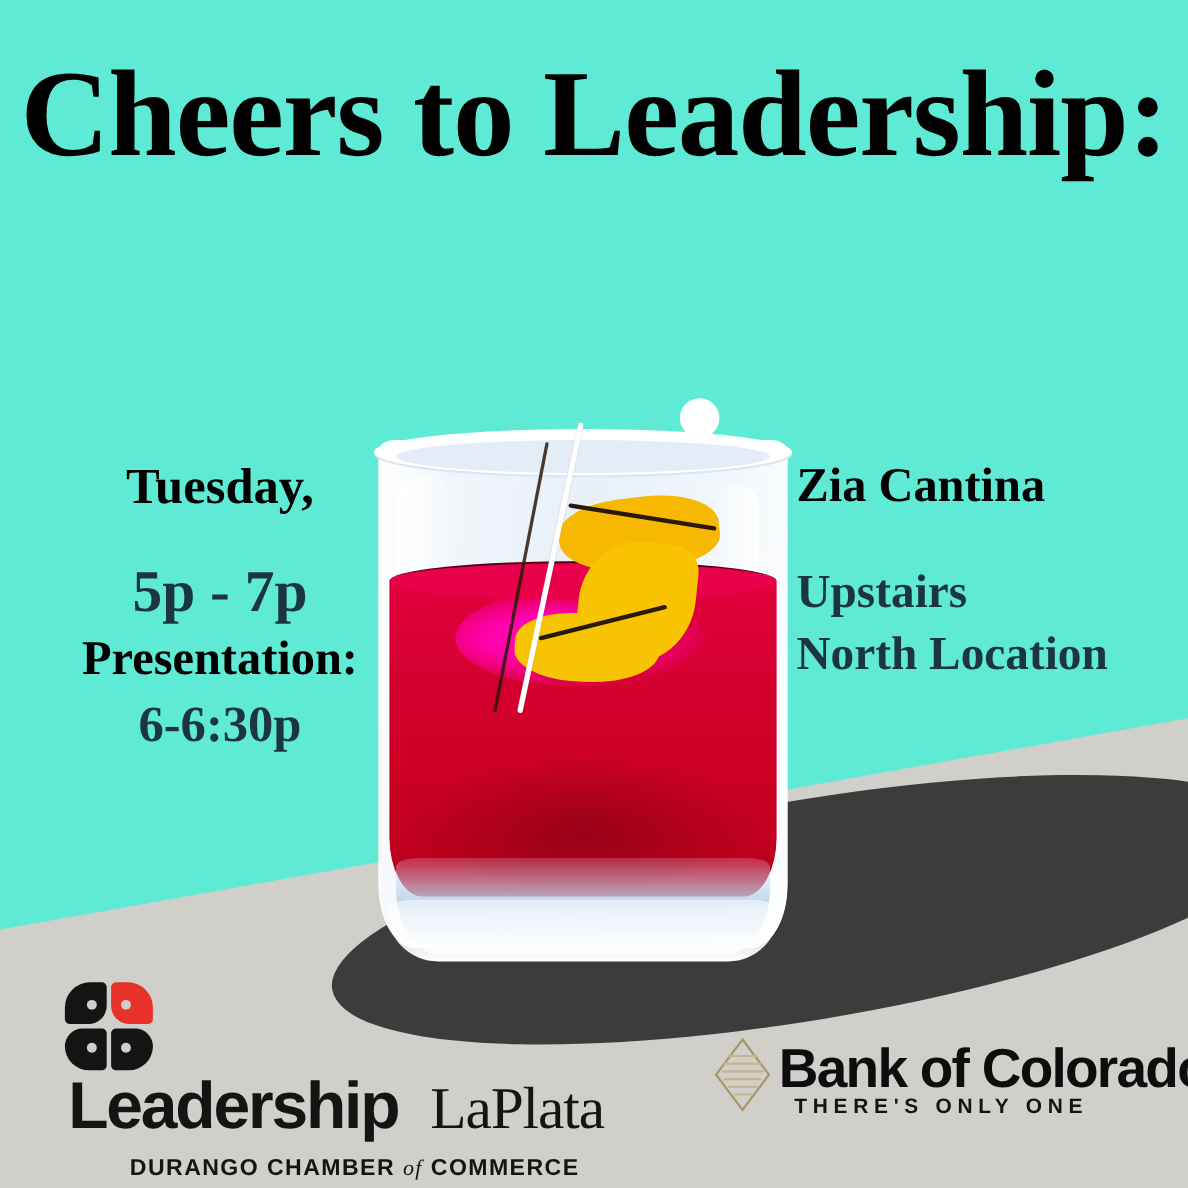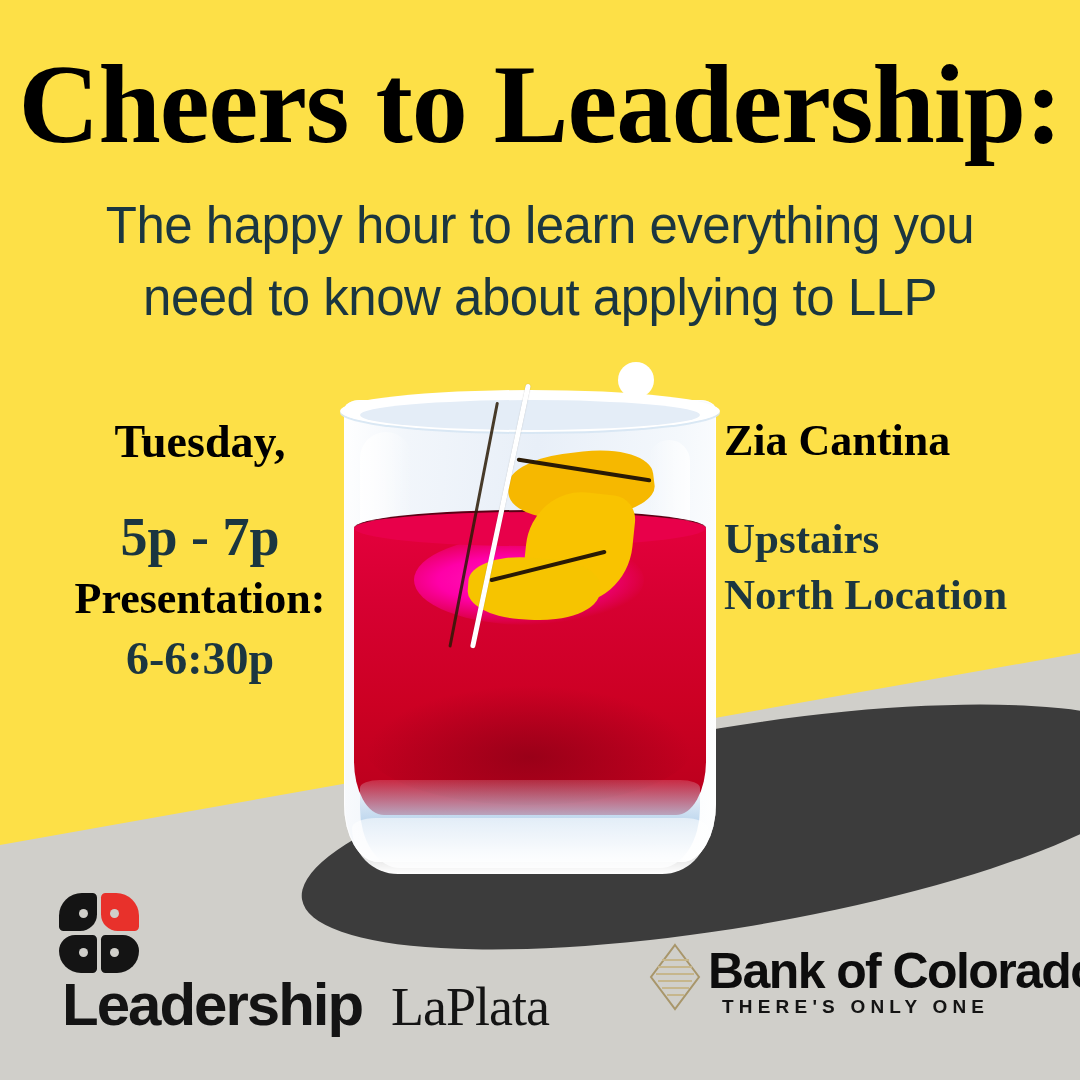--- a/index.html
+++ b/index.html
@@ -1,21 +1,21 @@
 <!DOCTYPE html>
 <html><head>
 <meta charset="utf-8">
 <style>
   html,body{margin:0;padding:0;}
   body{
     width:1080px;height:1080px;overflow:hidden;
     font-family:"Liberation Sans",sans-serif;
     background:#0BCAF3;
   }
-  #poster{position:relative;width:1080px;height:1080px;overflow:hidden;background:#fde047;}
+  #poster{position:relative;width:1080px;height:1080px;overflow:hidden;background:#5eead4;}
 
   
   .table-plane{
     position:absolute;left:0;top:0;width:1080px;height:1080px;
     background:#D0CFCA;
     clip-path:polygon(0 845px, 1080px 653px, 1080px 1080px, 0 1080px);
   }
   .shadow-ellipse{
     position:absolute;left:296px;top:727px;width:880px;height:200px;
     background:#3C3C3C;border-radius:50%;
@@ -207,24 +207,20 @@
 </style>
 </head>
 <body>
 
 <div id="poster">
 
   <div class="table-plane"></div>
   <div class="shadow-ellipse"></div>
 
   <div class="title">Cheers to Leadership:</div>
-  <div class="subtitle">
-    <div>The happy hour to learn everything you</div>
-    <div>need to know about applying to LLP</div>
-  </div>
 
   <div class="info-left">
     <div class="l-day line-black">Tuesday,</div>
     <div class="l-time line-slate">5p - 7p</div>
     <div class="l-pres line-black">Presentation:</div>
     <div class="l-pres2 line-slate">6-6:30p</div>
   </div>
 
   <div class="info-right">
     <div class="l-venue line-black">Zia Cantina</div>
@@ -266,20 +262,21 @@
       <div class="petal p-bl">
           <span class="hole"></span>
         </div>
       <div class="petal p-br">
           <span class="hole"></span>
         </div>
     </div>
     <div class="llp-word">
       <span class="llp-main">Leadership</span><span class="llp-sub">LaPlata</span>
     </div>
+    <div class="llp-tag"><span>DURANGO CHAMBER </span><span class="of">of</span><span> COMMERCE</span></div>
   </div>
 
   <div class="logo-boc">
     <div class="boc-row">
       <svg class="boc-diamond" viewBox="0 0 54 70">
         <polygon points="27,3 51,35 27,67 3,35" fill="none" stroke="#A8966A" stroke-width="2"></polygon>
         <g stroke="#C6B68C" stroke-width="2">
           <line x1="14" y1="18" x2="41" y2="18"></line>
           <line x1="10" y1="25" x2="44" y2="25"></line>
           <line x1="8" y1="32" x2="46" y2="32"></line>

